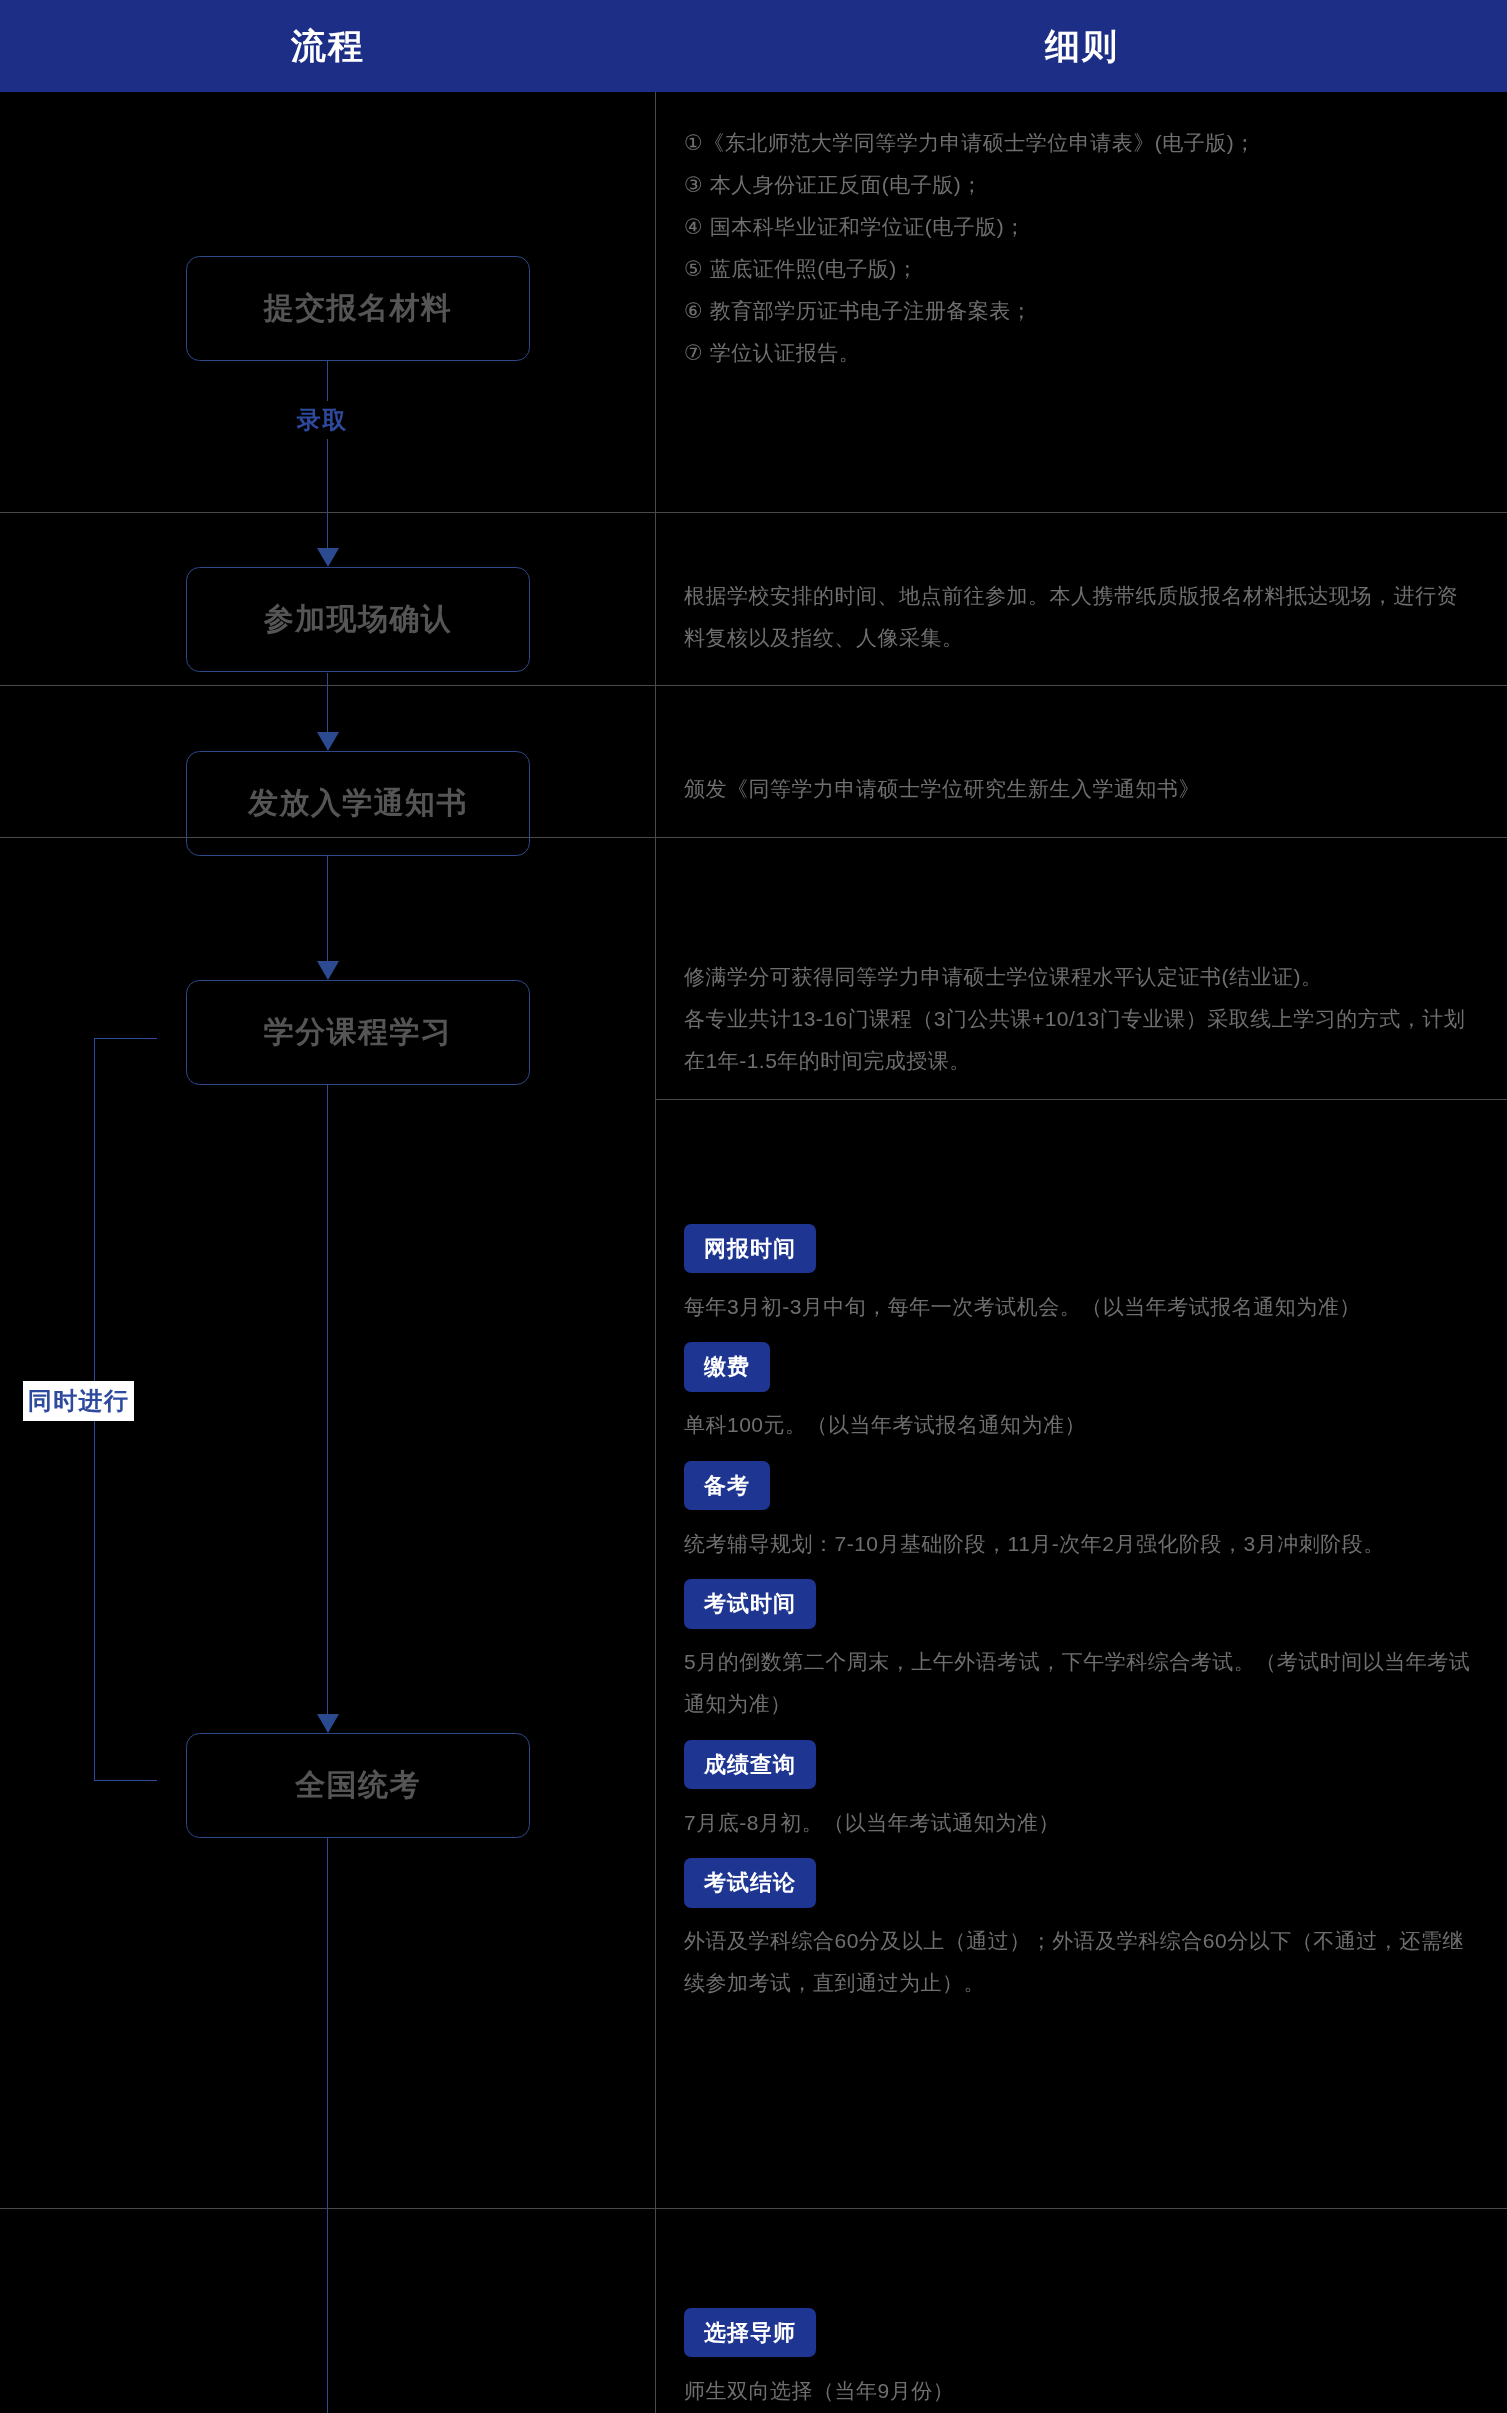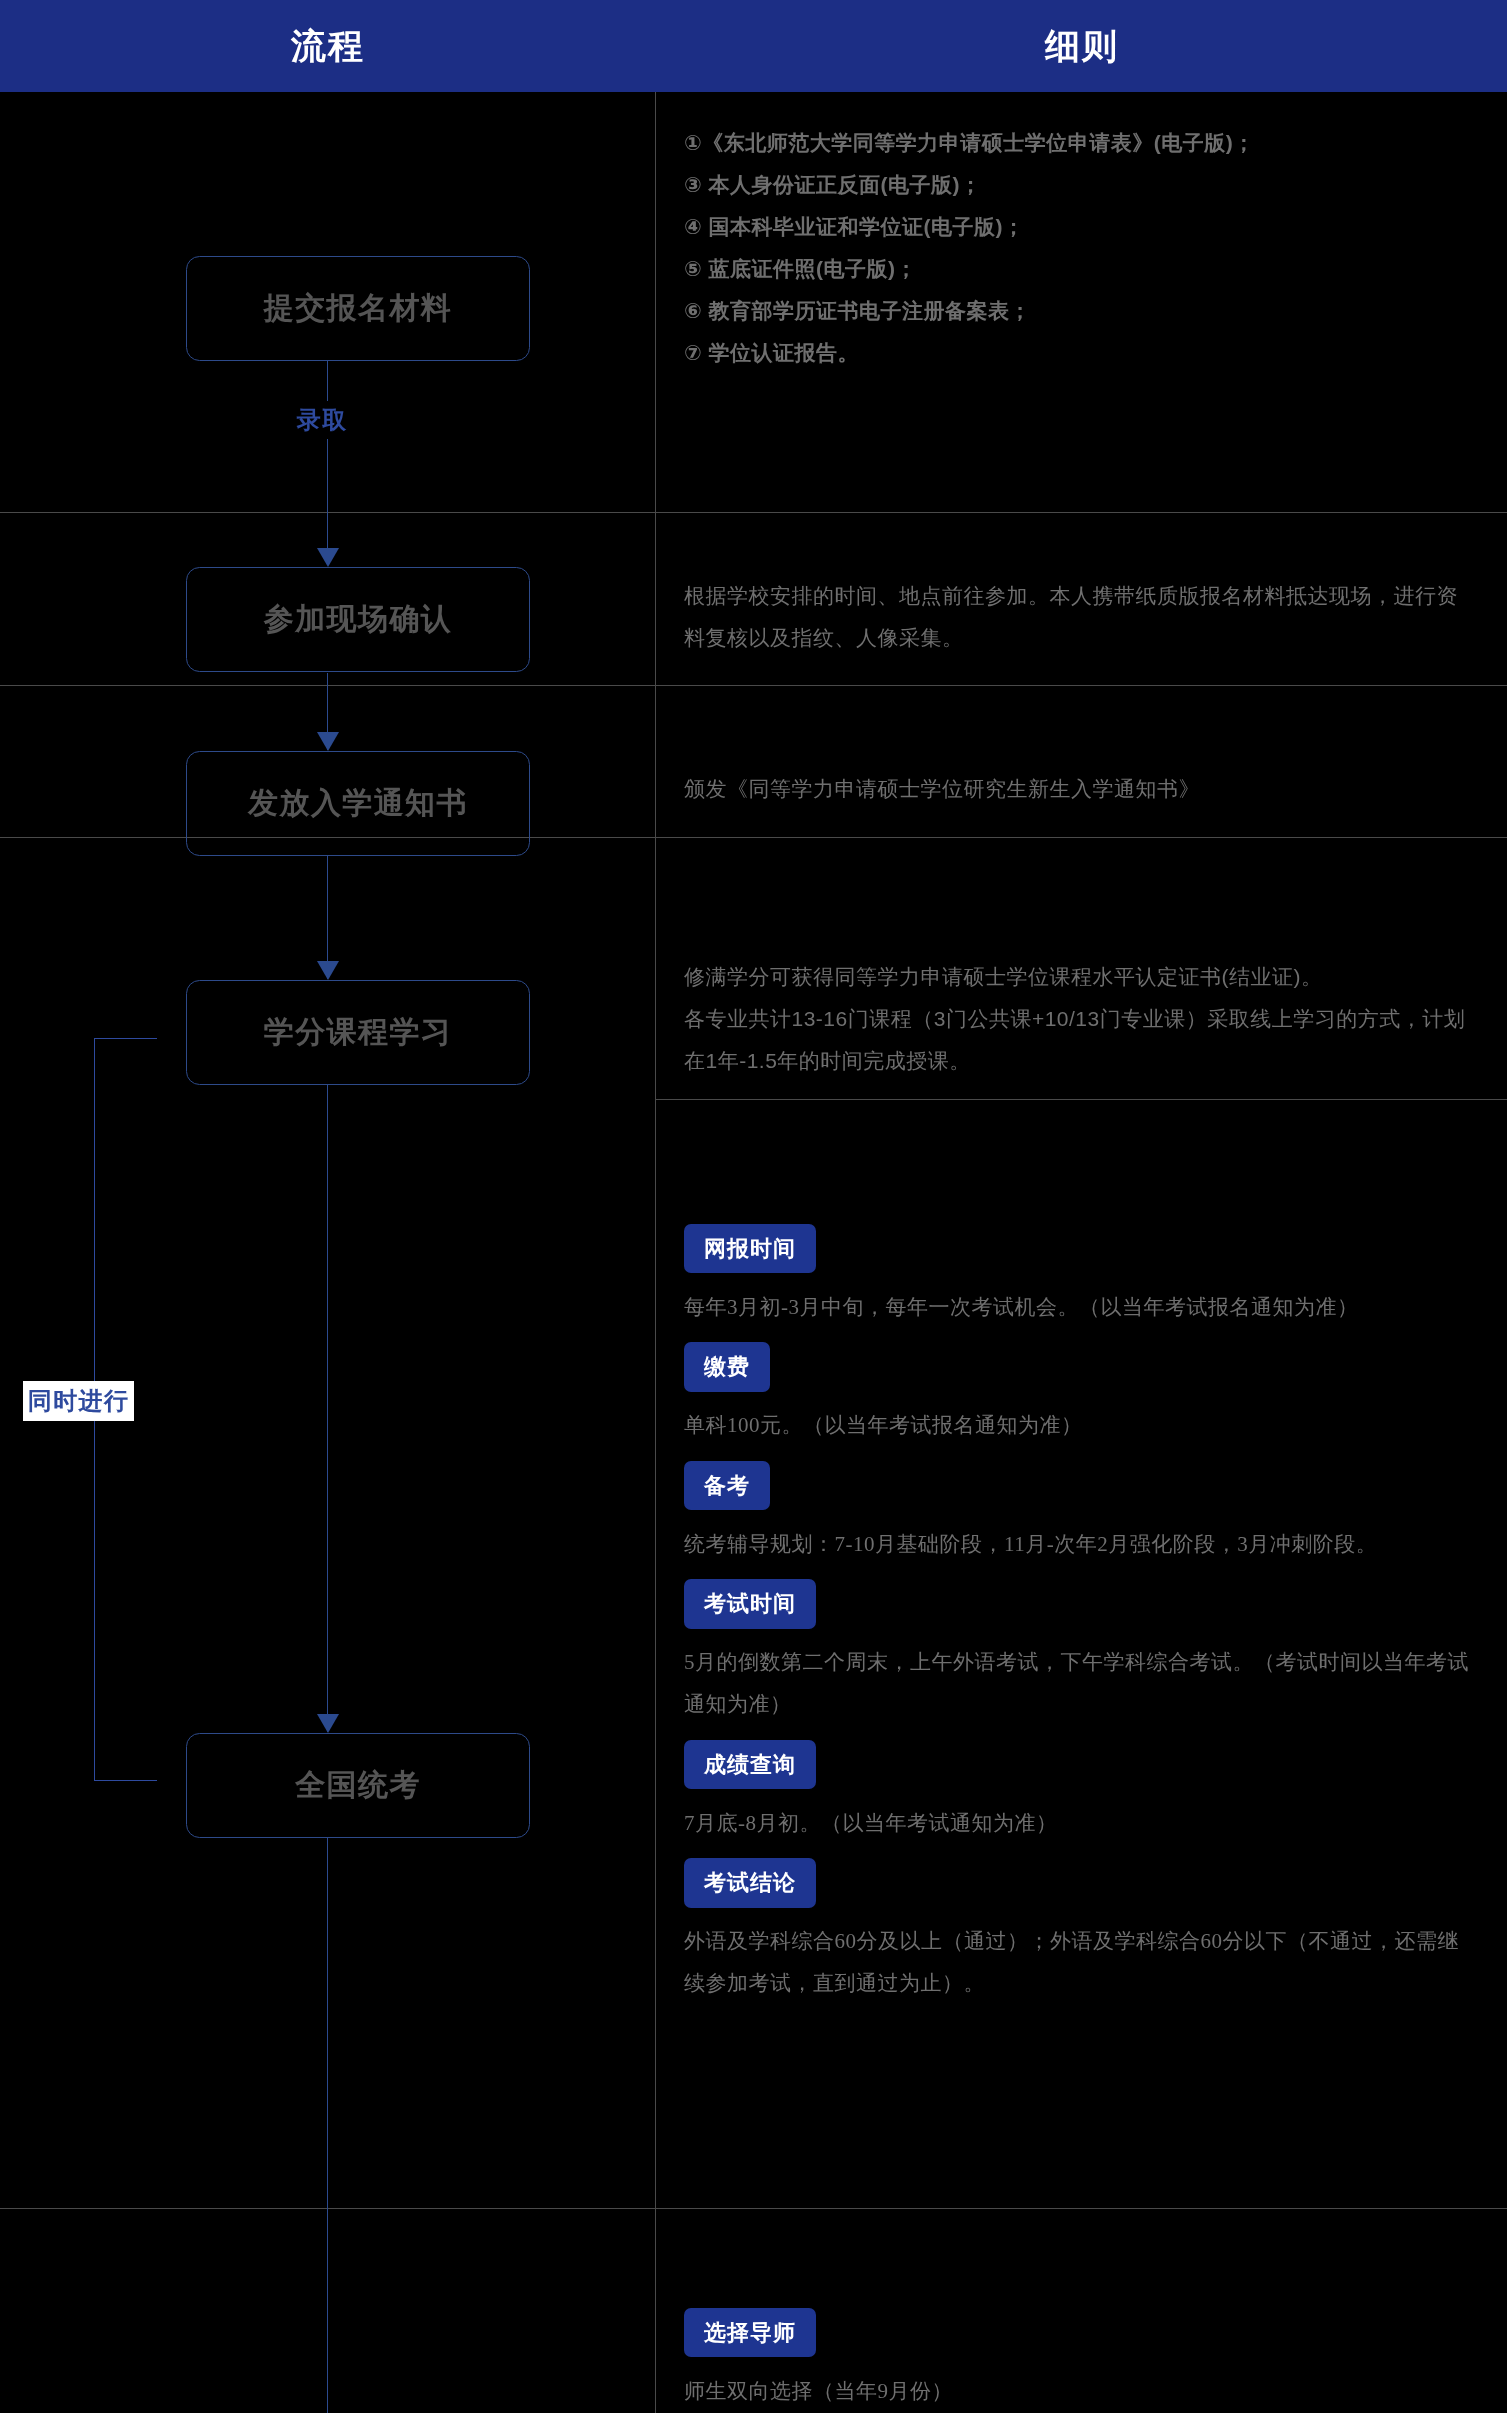--- a/index.html
+++ b/index.html
@@ -160,21 +160,20 @@
   .detail-block{
     position:absolute;
     left:28px;
     width:792px;
   }
   .detail-line{
     color:var(--text-grey);
     font-size:21px;
     line-height:42px;
     letter-spacing:0.5px;
-    font-weight:bold;
   }
   .detail-para{
     color:var(--text-grey);
     font-size:21px;
     line-height:42px;
     letter-spacing:0.5px;
   }
 
   .badge{
     display:inline-block;
@@ -187,21 +186,20 @@
     border-radius:7px;
     white-space:nowrap;
   }
   .badge-row{margin-bottom:12.6px;}
   .badge-text{
     color:var(--text-grey);
     font-size:21px;
     line-height:42px;
     letter-spacing:0.5px;
     margin-bottom:14.5px;
-    font-family:Liberation Serif, serif;
   }
 </style>
 </head>
 <body>
 
 <div id="page">
 
   <div class="header">
     <div class="header-cell left">
       <span>流程</span>

